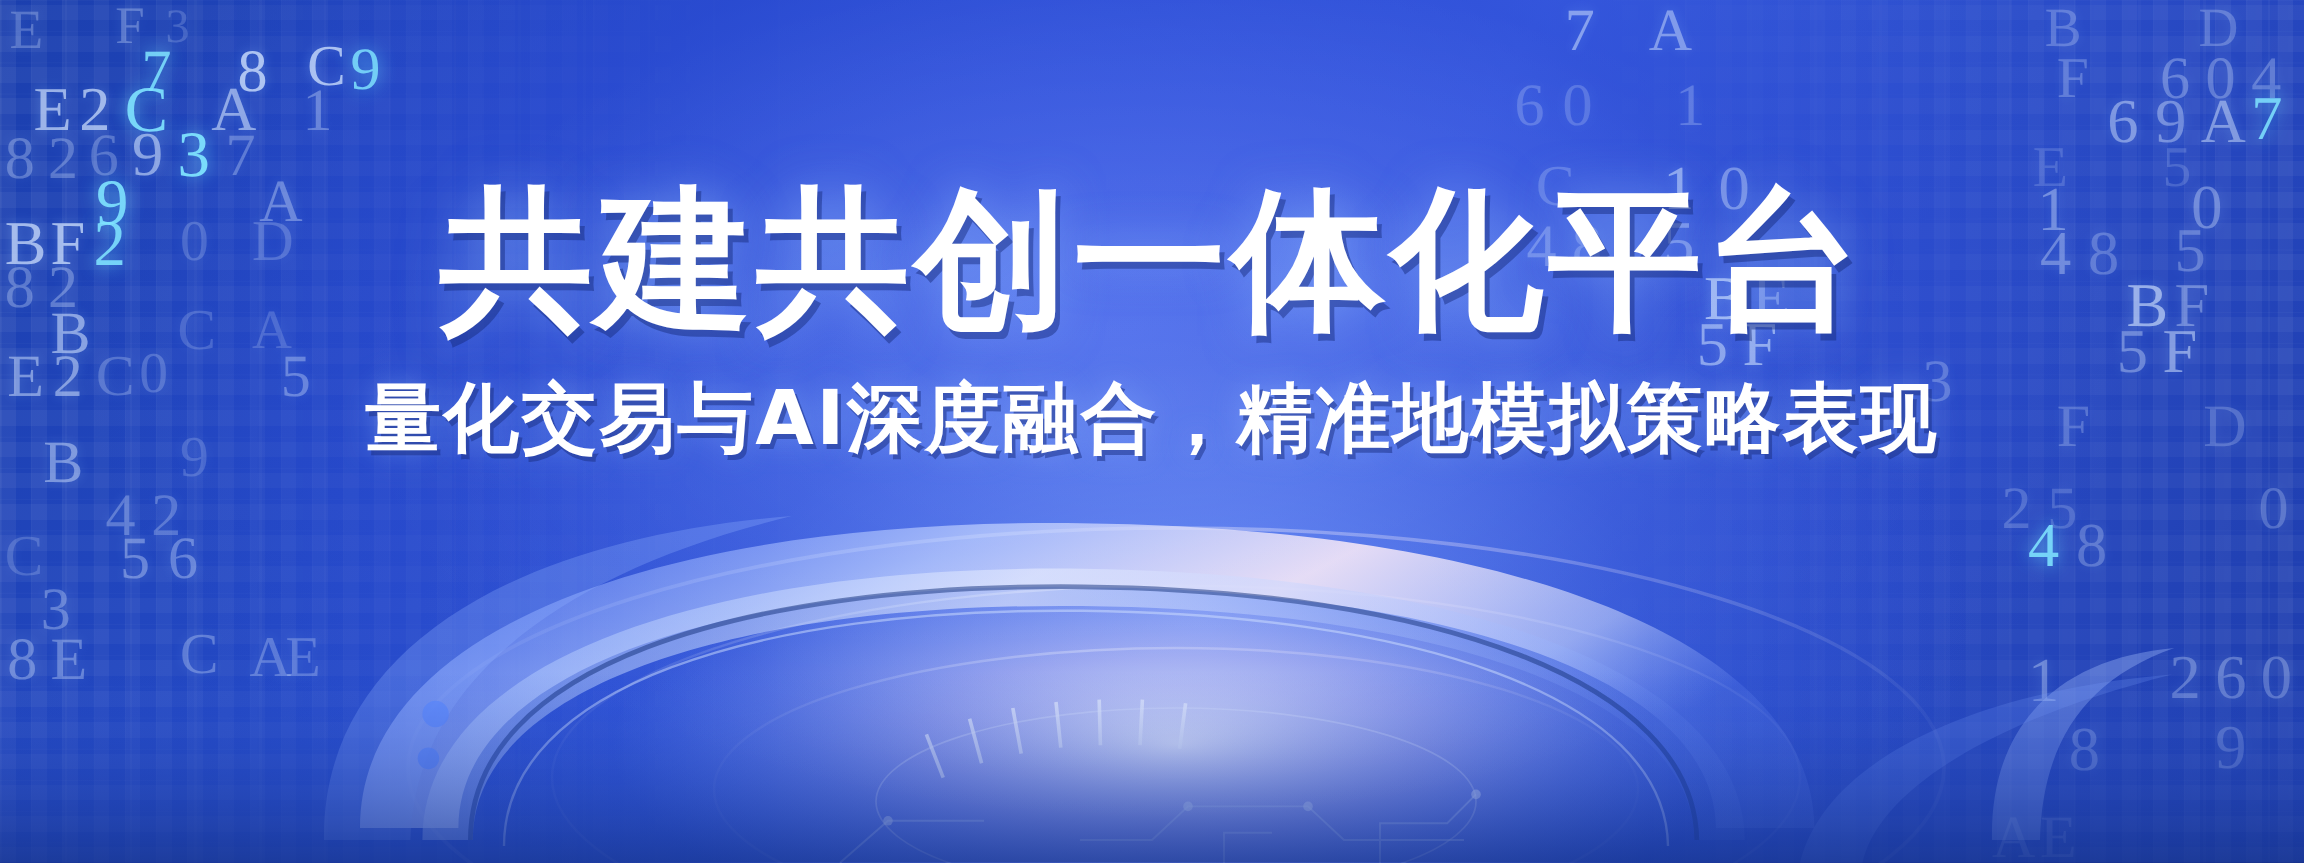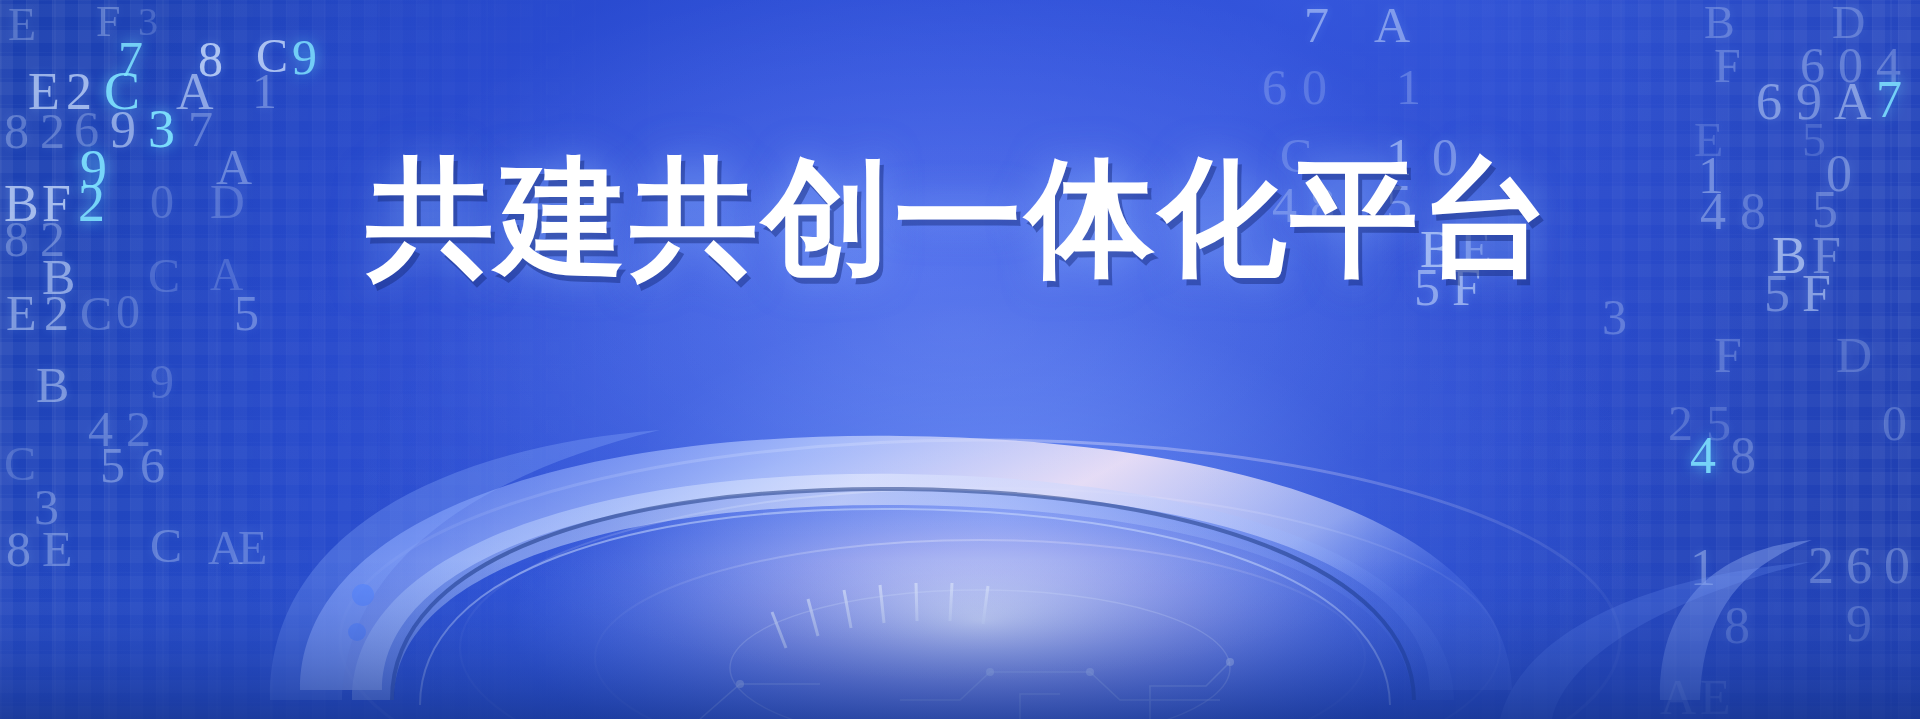--- a/index.html
+++ b/index.html
@@ -278,15 +278,16 @@
       <circle cx="357" cy="632" r="9"></circle>
     </g>
 
     <rect x="0" y="560" width="1920" height="159" fill="url(#gFloor)"></rect>
   </svg>
 
   <div class="layer" id="vignette"></div>
 
   <div id="copy">
     <h1 id="title">共建共创一体化平台</h1>
+    <p id="subtitle">量化交易与AI深度融合，精准地模拟策略表现</p>
   </div>
 
 </div>
 
 </body></html>

